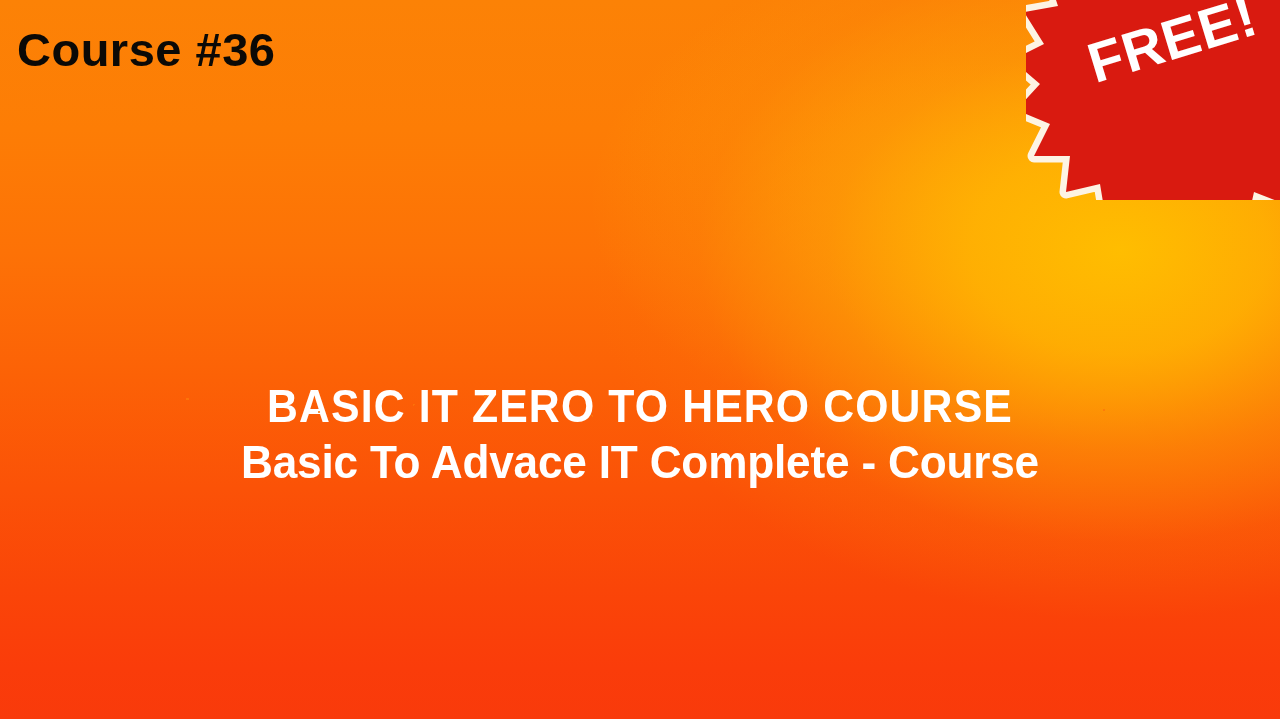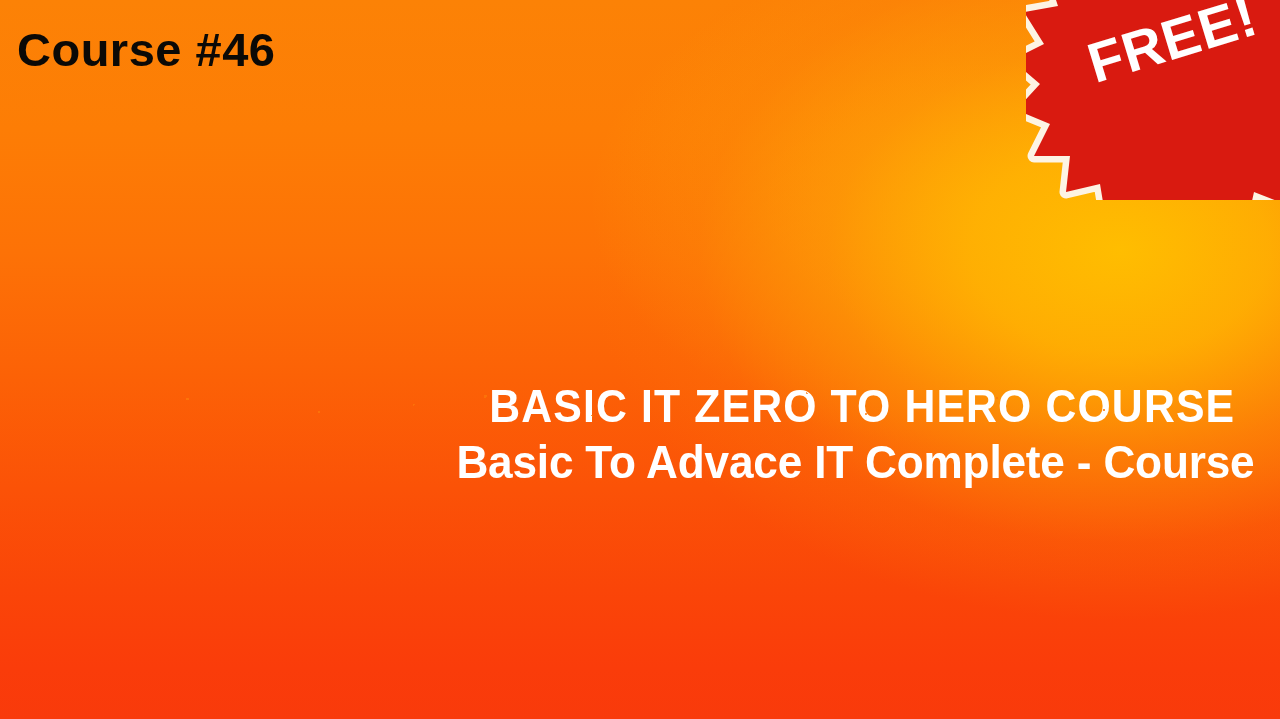--- a/index.html
+++ b/index.html
@@ -100,21 +100,21 @@
     font-family: "Liberation Sans", sans-serif;
     transform: translateY(-1px);
   }
 
   
   #headline-block {
     position: absolute;
     left: 0;
     right: 0;
     top: 383px;
-    text-align: right;
+    text-align: center;
   }
   #main-title {
     color: #ffffff;
     font-family: "Liberation Sans Narrow", "Liberation Sans", sans-serif;
     font-size: 46px;
     font-weight: 700;
     letter-spacing: 1.2px;
     line-height: 1.02;
     text-transform: uppercase;
     transform: scaleX(0.93);
@@ -150,21 +150,21 @@
     transform: scaleX(0.96);
     transform-origin: center;
     white-space: nowrap;
   }
 </style>
 </head>
 <body>
 
 <div id="banner">
 
-  <div id="course-label">Course #46</div>
+  <div id="course-label">Course #36</div>
 
   <div id="free-badge">
     <svg viewBox="0 0 300 260" xmlns="http://www.w3.org/2000/svg">
       <g>
         <polygon points="150,-30 170,0 196,-22 206,10 238,-6 240,30 274,22 266,58 302,58 286,90 320,100 298,126 328,146 300,164 322,194 288,200 300,236 262,232 264,266 228,252 220,288 190,266 172,298 152,270 126,296 112,262 80,280 74,244 40,252 44,216 8,216 24,184 -10,170 14,144 -14,120 18,104 -2,72 32,66 20,30 56,34 54,-2 88,12 98,-22 124,0" fill="none" stroke="#fdf4e4" stroke-width="13" stroke-linejoin="round"></polygon>
         <polygon points="150,-30 170,0 196,-22 206,10 238,-6 240,30 274,22 266,58 302,58 286,90 320,100 298,126 328,146 300,164 322,194 288,200 300,236 262,232 264,266 228,252 220,288 190,266 172,298 152,270 126,296 112,262 80,280 74,244 40,252 44,216 8,216 24,184 -10,170 14,144 -14,120 18,104 -2,72 32,66 20,30 56,34 54,-2 88,12 98,-22 124,0" fill="#d91a10"></polygon>
       </g>
       <text id="free-badge-text" x="152" y="118" text-anchor="middle" transform="rotate(-17 152 118)">FREE!</text>
     </svg>
   </div>

